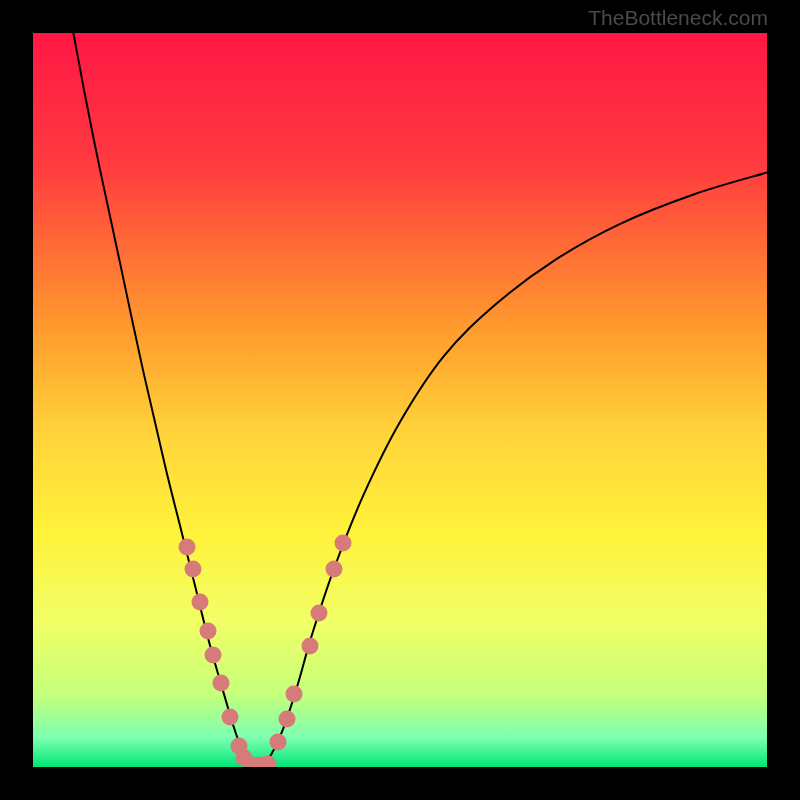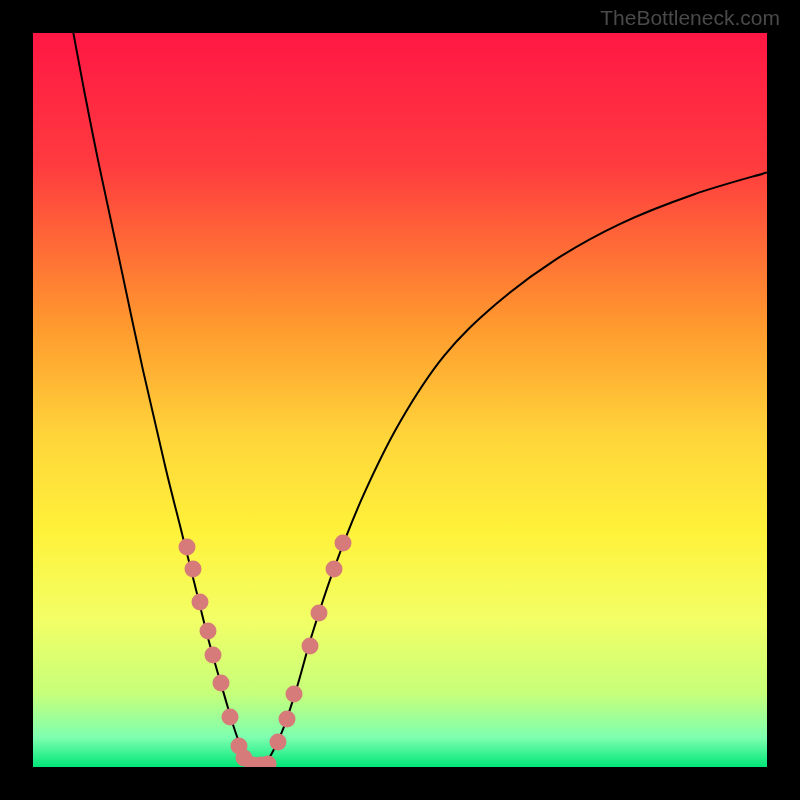--- a/index.html
+++ b/index.html
@@ -1,17 +1,17 @@
 <!DOCTYPE html>
 <html><head>
 <meta charset="utf-8">
 <style>
   * { margin: 0; padding: 0; box-sizing: border-box; }
   body { width: 800px; height: 800px; background: #000; position: relative; font-family: Arial, sans-serif; }
-  .watermark { position: absolute; top: 6px; right: 20px; color: #4a4a4a; font-size: 21px; font-weight: normal; z-index: 10; }
+  .watermark { position: absolute; top: 6px; right: 32px; color: #4a4a4a; font-size: 21px; font-weight: normal; z-index: 10; }
   .plot-area { position: absolute; top: 33px; left: 33px; width: 734px; height: 734px; overflow: hidden; }
   .gradient { position: absolute; inset: 0; }
   svg.curves { position: absolute; inset: 0; width: 100%; height: 100%; }
   .dot { position: absolute; width: 17px; height: 17px; border-radius: 50%; background: #d67a7a; transform: translate(-50%, -50%); }
 </style>
 </head>
 <body>
 
 <div class="watermark">TheBottleneck.com</div>
 

